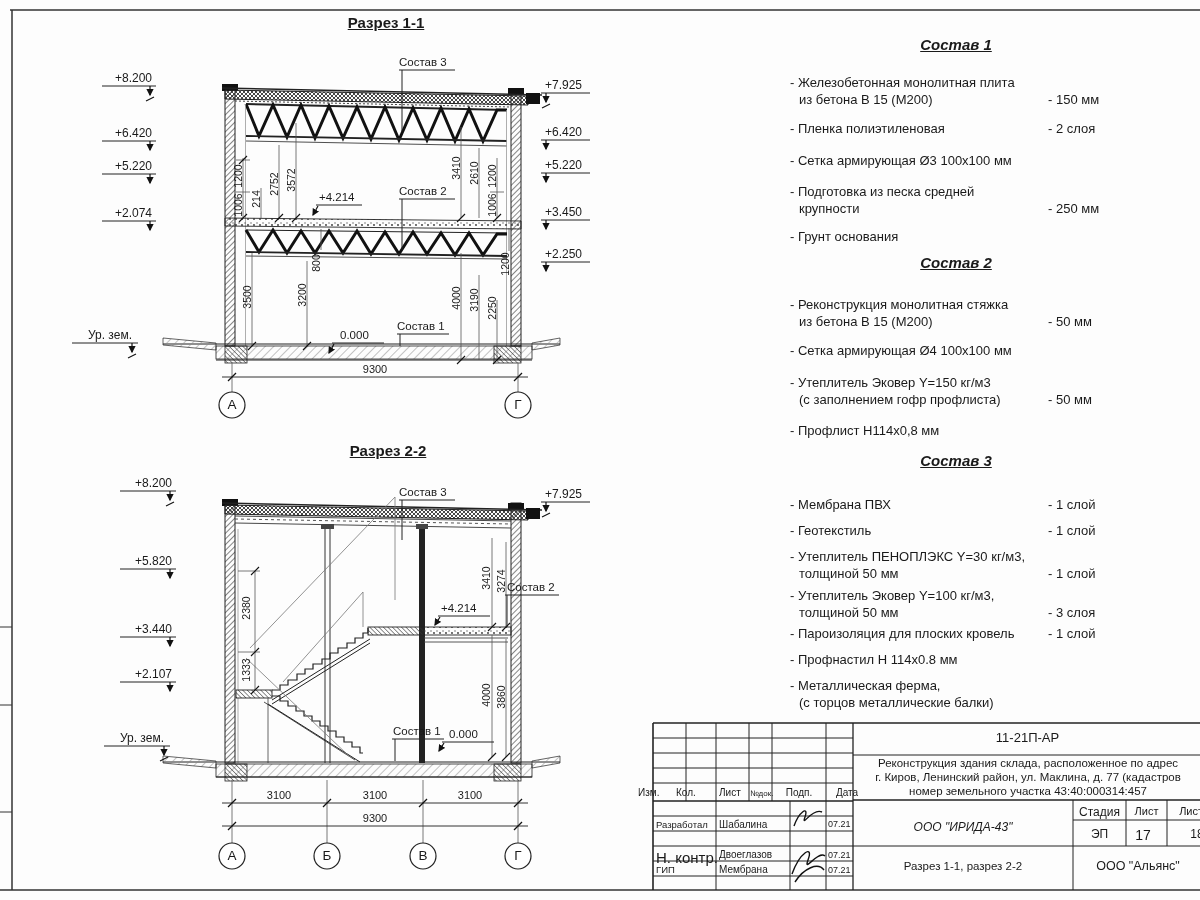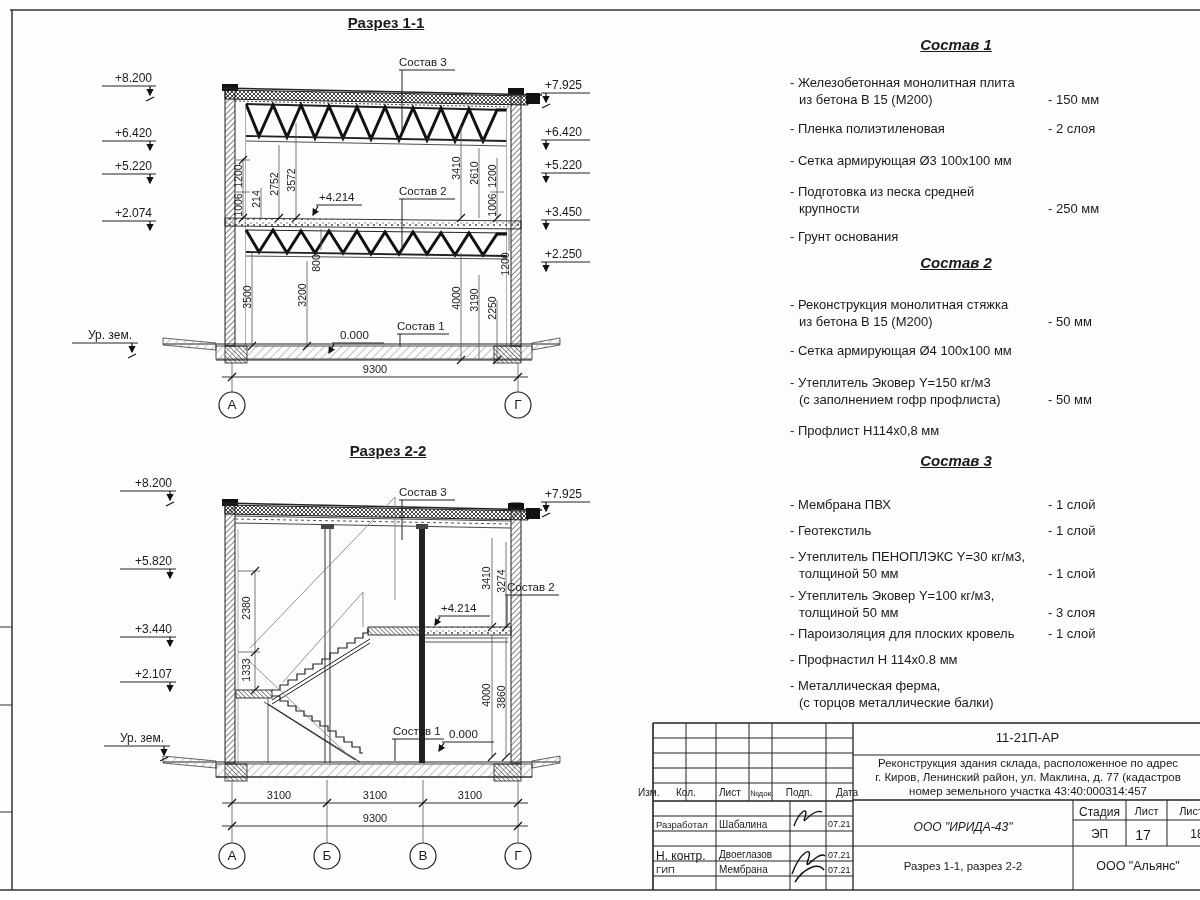--- a/index.html
+++ b/index.html
@@ -462,21 +462,21 @@
 <span class="t c" style="left:856px;top:785px;width:344px;font-size:11.5px;">номер земельного участка 43:40:000314:457</span>
 <span class="t tb" style="left:638px;top:787px;">Изм.</span>
 <span class="t tb" style="left:676px;top:787px;">Кол.</span>
 <span class="t tb" style="left:719px;top:787px;">Лист</span>
 <span class="t tbs" style="left:750px;top:789px;">№док.</span>
 <span class="t tb c" style="left:774px;top:787px;width:50px;">Подп.</span>
 <span class="t tb" style="left:828px;top:787px;margin-left:8px;">Дата</span>
 <span class="t" style="left:656px;top:819px;font-size:9.5px;">Разработал</span>
 <span class="t" style="left:719px;top:819px;font-size:10px;">Шабалина</span>
 <span class="t" style="left:828px;top:819px;font-size:9px;">07.21</span>
-<span class="t" style="left:656px;top:849px;font-size:12px;">Н. контр.</span>
+<span class="t" style="left:656px;top:849px;font-size:15px;">Н. контр.</span>
 <span class="t" style="left:719px;top:849px;font-size:10px;">Двоеглазов</span>
 <span class="t" style="left:828px;top:850px;font-size:9px;">07.21</span>
 <span class="t" style="left:656px;top:864px;font-size:9.5px;">ГИП</span>
 <span class="t" style="left:719px;top:864px;font-size:10px;">Мембрана</span>
 <span class="t" style="left:828px;top:865px;font-size:9px;">07.21</span>
 <span class="t c tbi" style="left:853px;top:820px;width:220px;font-size:12px;">ООО "ИРИДА-43"</span>
 <span class="t c" style="left:1073px;top:805px;width:53px;font-size:12px;">Стадия</span>
 <span class="t c" style="left:1126px;top:805px;width:41px;font-size:11px;">Лист</span>
 <span class="t c" style="left:1167px;top:805px;width:60px;font-size:11px;">Листов</span>
 <span class="t c" style="left:1073px;top:827px;width:53px;font-size:12px;">ЭП</span>

